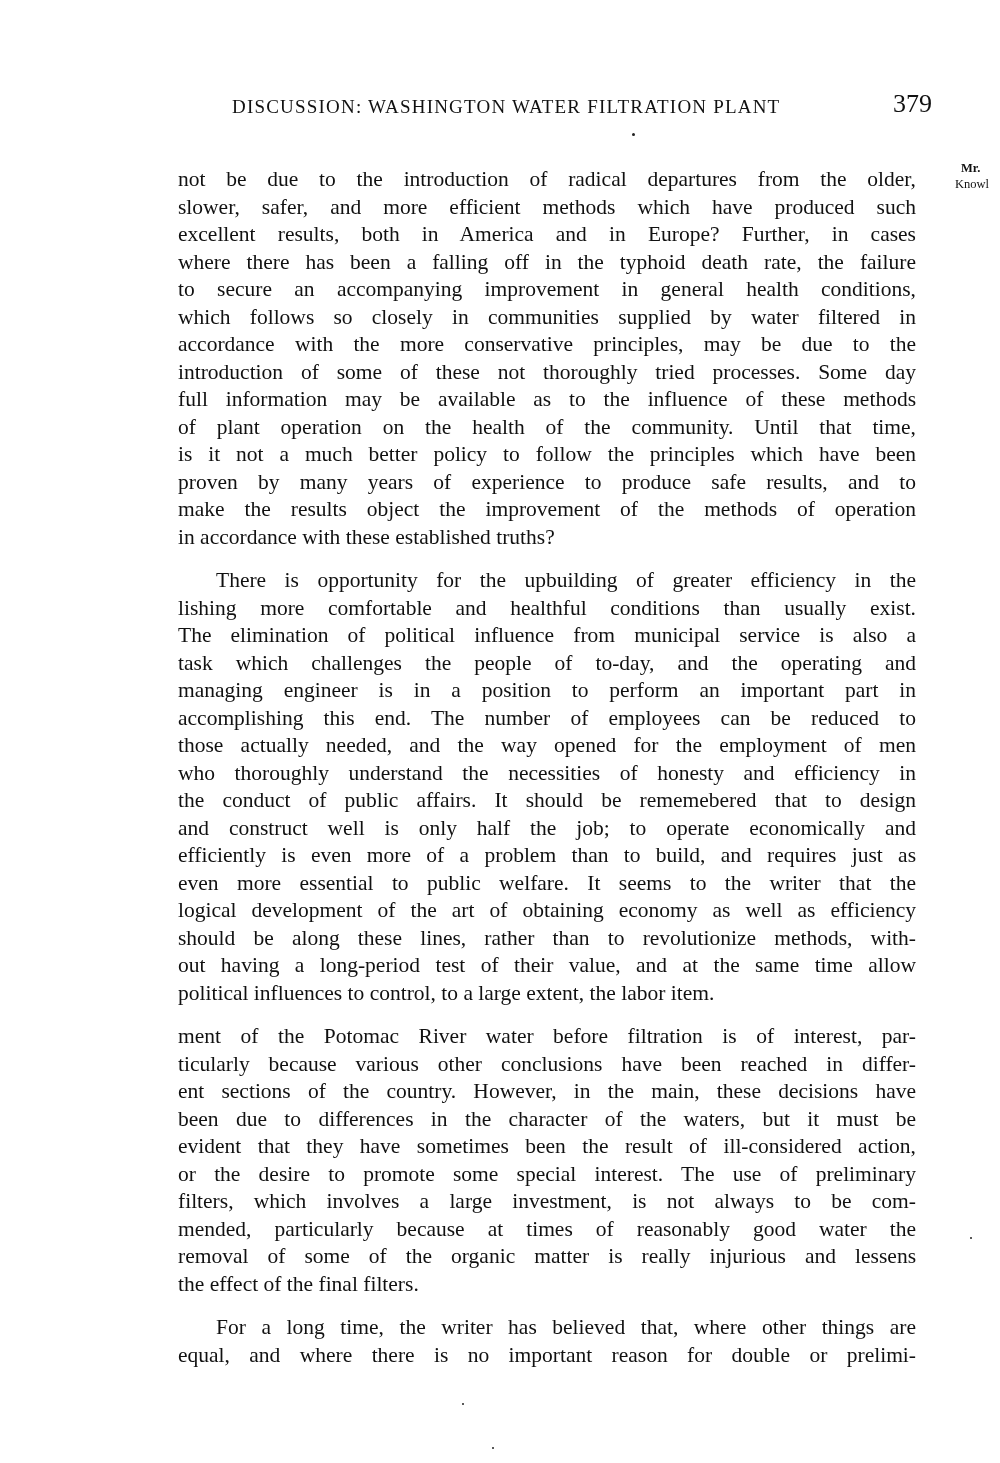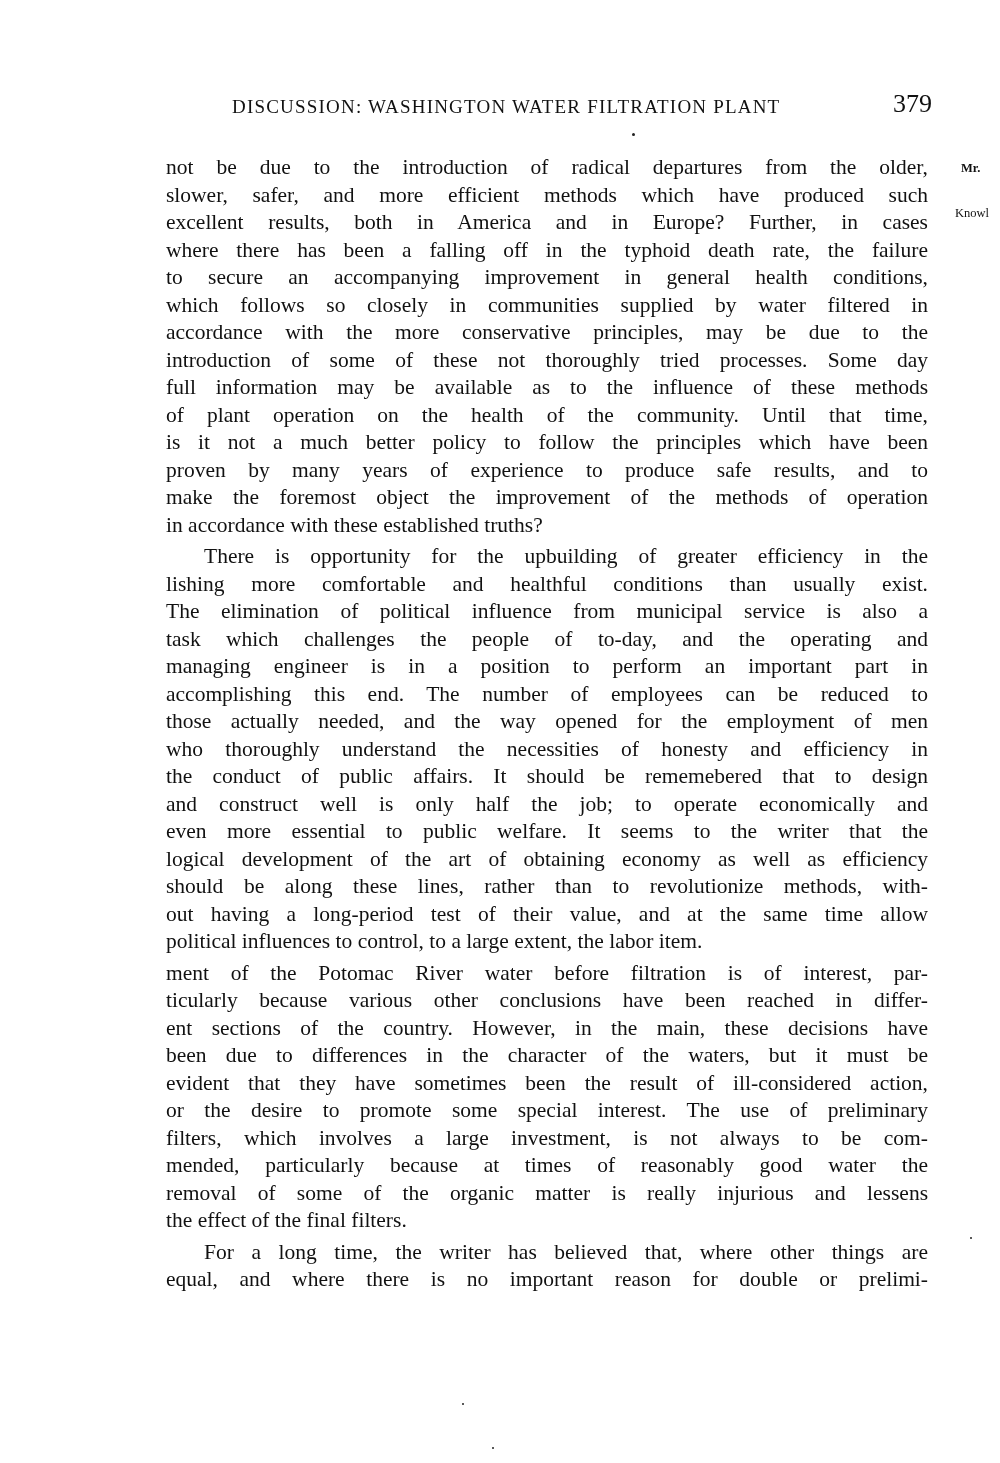--- a/index.html
+++ b/index.html
@@ -3,23 +3,23 @@
 <meta charset="utf-8">
 <style>
   html, body { margin: 0; padding: 0; background: #ffffff; }
   body { width: 1000px; height: 1463px; position: relative; overflow: hidden; color: #111111; font-family: "DejaVu Serif", "Liberation Serif", serif; }
   .header { position: absolute; top: 92px; left: 232px; width: 700px; height: 30px; }
   .header-title { position: absolute; left: 0; top: 4px; font-size: 19px; letter-spacing: 1.2px; white-space: nowrap; font-family: Liberation Serif, serif; }
   .page-num { position: absolute; right: 0; top: -3px; font-size: 26px; font-family: "Liberation Serif", serif; }
   .dot { position: absolute; width: 3px; height: 3px; background: #222; border-radius: 50%; }
   .margin-note { position: absolute; left: 955px; top: 160px; font-size: 12.5px; line-height: 16px; font-family: "Liberation Serif", serif; white-space: nowrap; }
   .margin-note .l1 { display: block; padding-left: 6px; font-weight: bold; }
-  .margin-note .l2 { display: block; margin-top: 29px; }
+  .margin-note .l2 { display: block; }
   .body-text { position: absolute; left: 162px; top: 150px; width: 770px; font-family: "Liberation Serif", serif; font-size: 21.5px; line-height: 27.5px; }
-  .para { margin: 4px; text-align: justify; }
+  .para { margin: 16px; text-align: justify; }
   .line { display: block; text-align: justify; text-align-last: justify; white-space: nowrap; height: 27.5px; }
   .line.last { text-align-last: left; }
   .line.indent { padding-left: 38px; }
   .italic { font-style: italic; }
 </style>
 </head>
 <body>
 
 <div class="header">
   <span class="header-title">DISCUSSION: WASHINGTON WATER FILTRATION PLANT</span>
@@ -43,35 +43,36 @@
     <span class="line">excellent results, both in America and in Europe? Further, in cases</span>
     <span class="line">where there has been a falling off in the typhoid death rate, the failure</span>
     <span class="line">to secure an accompanying improvement in general health conditions,</span>
     <span class="line">which follows so closely in communities supplied by water filtered in</span>
     <span class="line">accordance with the more conservative principles, may be due to the</span>
     <span class="line">introduction of some of these not thoroughly tried processes. Some day</span>
     <span class="line">full information may be available as to the influence of these methods</span>
     <span class="line">of plant operation on the health of the community. Until that time,</span>
     <span class="line">is it not a much better policy to follow the principles which have been</span>
     <span class="line">proven by many years of experience to produce safe results, and to</span>
-    <span class="line">make the foremost object the improvement of the methods of operation</span>
+    <span class="line">make the results object the improvement of the methods of operation</span>
     <span class="line last">in accordance with these established truths?</span>
   </div>
 
   <div class="para">
     <span class="line indent">There is opportunity for the upbuilding of greater efficiency in the</span>
     <span class="line">lishing more comfortable and healthful conditions than usually exist.</span>
     <span class="line">The elimination of political influence from municipal service is also a</span>
     <span class="line">task which challenges the people of to-day, and the operating and</span>
     <span class="line">managing engineer is in a position to perform an important part in</span>
     <span class="line">accomplishing this end. The number of employees can be reduced to</span>
     <span class="line">those actually needed, and the way opened for the employment of men</span>
     <span class="line">who thoroughly understand the necessities of honesty and efficiency in</span>
     <span class="line">the conduct of public affairs. It should be rememebered that to design</span>
     <span class="line">and construct well is only half the job; to operate economically and</span>
+    <span class="line">efficiently is even more of a problem than to build, and requires just as</span>
     <span class="line">even more essential to public welfare. It seems to the writer that the</span>
     <span class="line">logical development of the art of obtaining economy as well as efficiency</span>
     <span class="line">should be along these lines, rather than to revolutionize methods, with-</span>
     <span class="line">out having a long-period test of their value, and at the same time allow</span>
     <span class="line last">political influences to control, to a large extent, the labor item.</span>
   </div>
 
   <div class="para">
     <span class="line">ment of the Potomac River water before filtration is of interest, par-</span>
     <span class="line">ticularly because various other conclusions have been reached in differ-</span>

